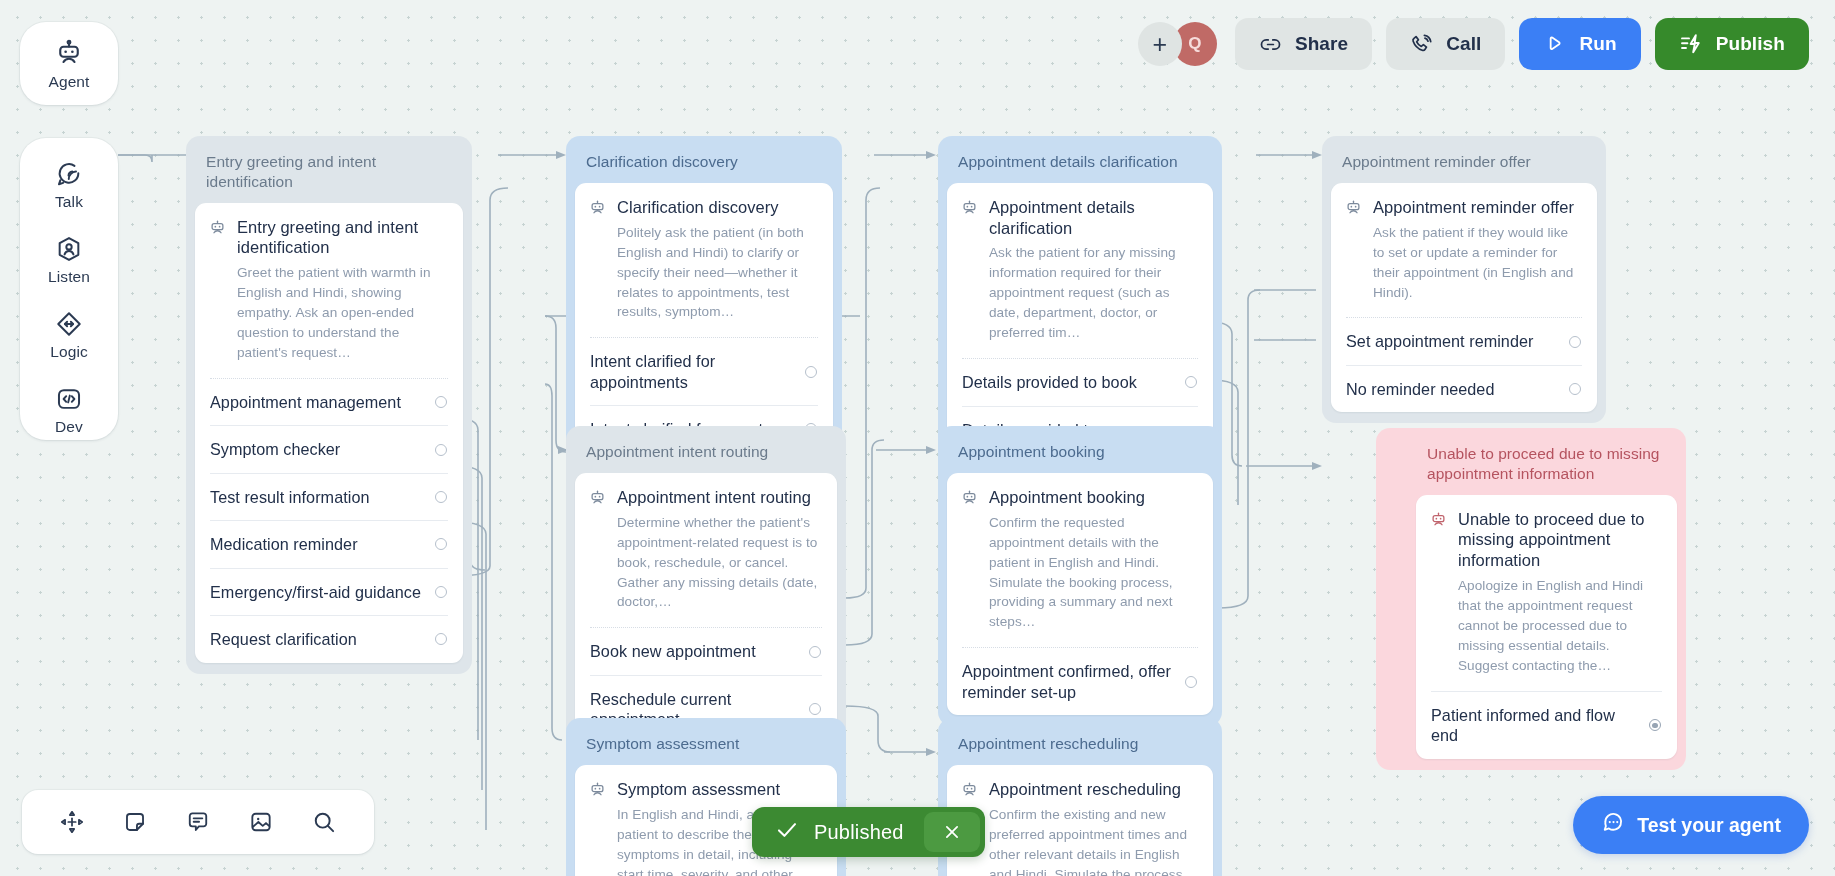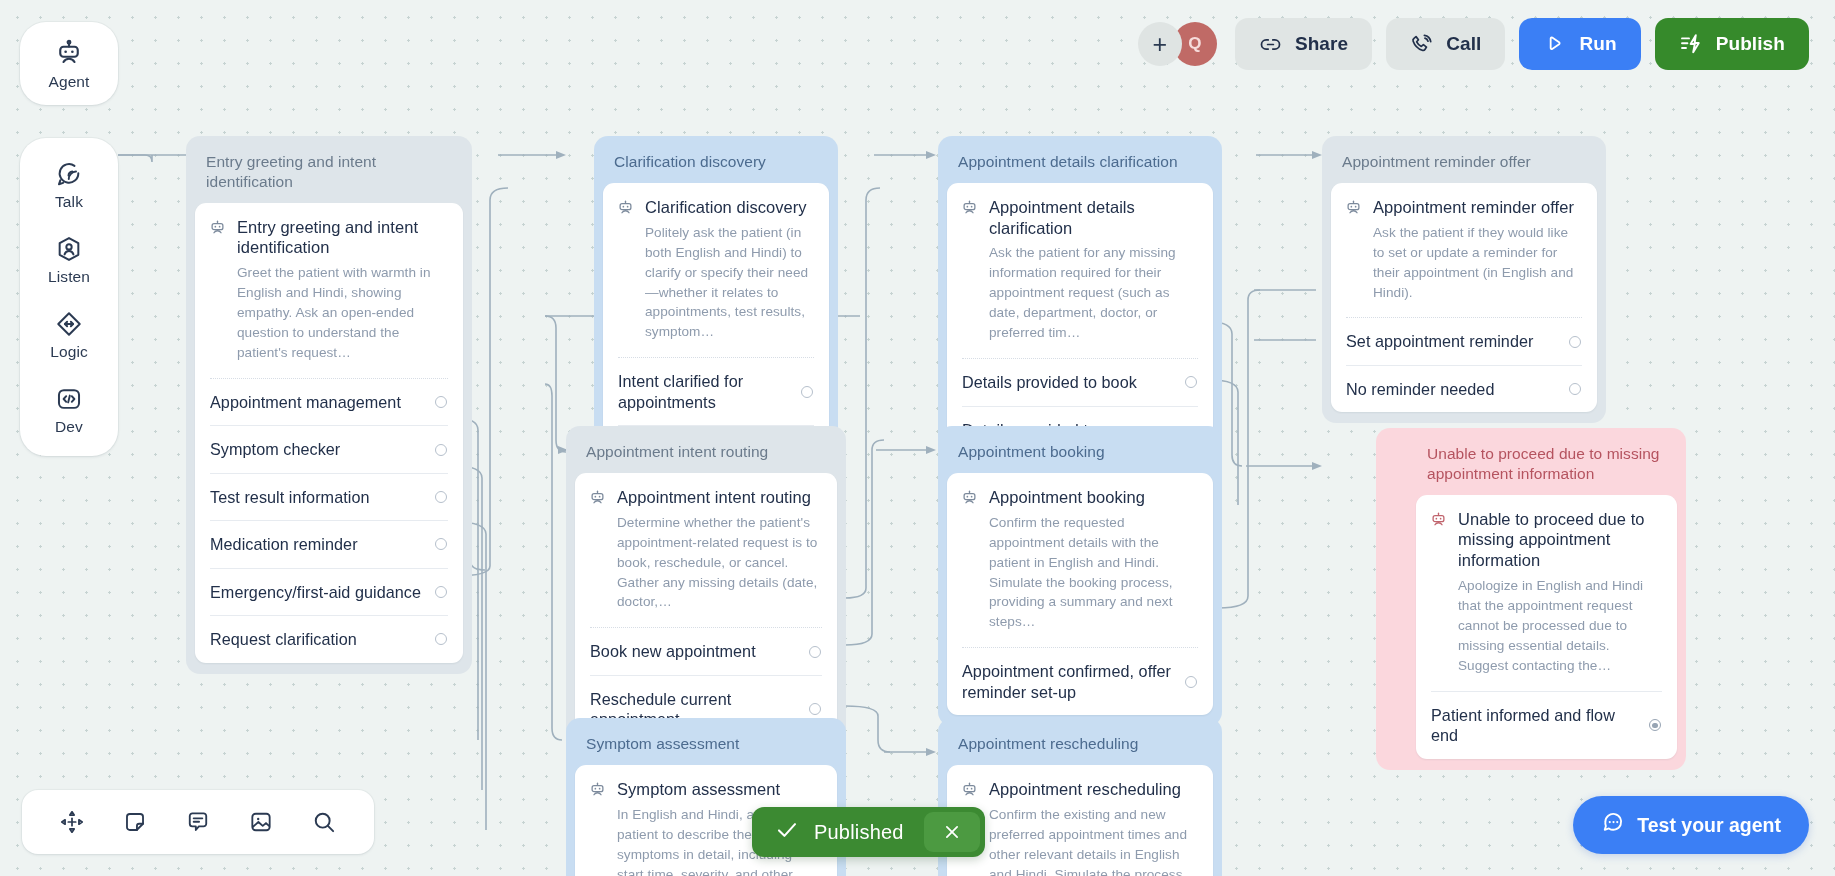--- a/index.html
+++ b/index.html
@@ -17,21 +17,21 @@
   }
 
   
   .rail-card {
     position: absolute; left: 20px;
     background: #fff; border-radius: 26px;
     box-shadow: 0 1px 3px rgba(20,40,60,.10), 0 0 0 1px rgba(20,50,70,.035);
     display: flex; flex-direction: column; align-items: center;
   }
   #rail-top { top: 22px; width: 98px; padding: 16px 0 14px; }
-  #rail-main { top: 138px; width: 98px; padding: 22px 0 20px; gap: 24px; }
+  #rail-main { top: 138px; width: 98px; padding: 22px 0 4px; gap: 24px; }
   .rail-item {
     display: flex; flex-direction: column; align-items: center;
     gap: 5px; width: 98px; cursor: pointer; user-select: none;
   }
   .rail-item svg { display:block; }
   .rail-label {
     font-size: 15.5px; color: #2b3a52; letter-spacing: .1px; font-weight: 400;
   }
 
   
@@ -350,21 +350,21 @@
         <span class="dot"></span>
       </div>
       <div class="node-sep"></div>
       <div class="branch">
         <span class="branch-label">Request clarification</span>
         <span class="dot"></span>
       </div>
     </div>
   </div>
 
-  <div class="group blue" style="left:594px; top:136px; width:244px;">
+  <div class="group blue" style="left:566px; top:136px; width:276px;">
     <div class="group-title">Clarification discovery</div>
     <div class="node">
       <div class="node-head">
         <span class="node-icon">
           <svg width="17" height="17" viewBox="0 0 24 24" fill="none" stroke="#7c8a9c" stroke-width="1.8" stroke-linecap="round" stroke-linejoin="round">
             <rect x="4.4" y="6.6" width="15.2" height="8.4" rx="2.8"></rect>
             <circle cx="9" cy="10.8" r="1.2" fill="#7c8a9c" stroke="none"></circle>
             <circle cx="15" cy="10.8" r="1.2" fill="#7c8a9c" stroke="none"></circle>
             <path d="M12 3v3"></path>
               <path d="M7 19.4c1.1-1.8 2.9-2.8 5-2.8s3.9 1 5 2.8"></path>

